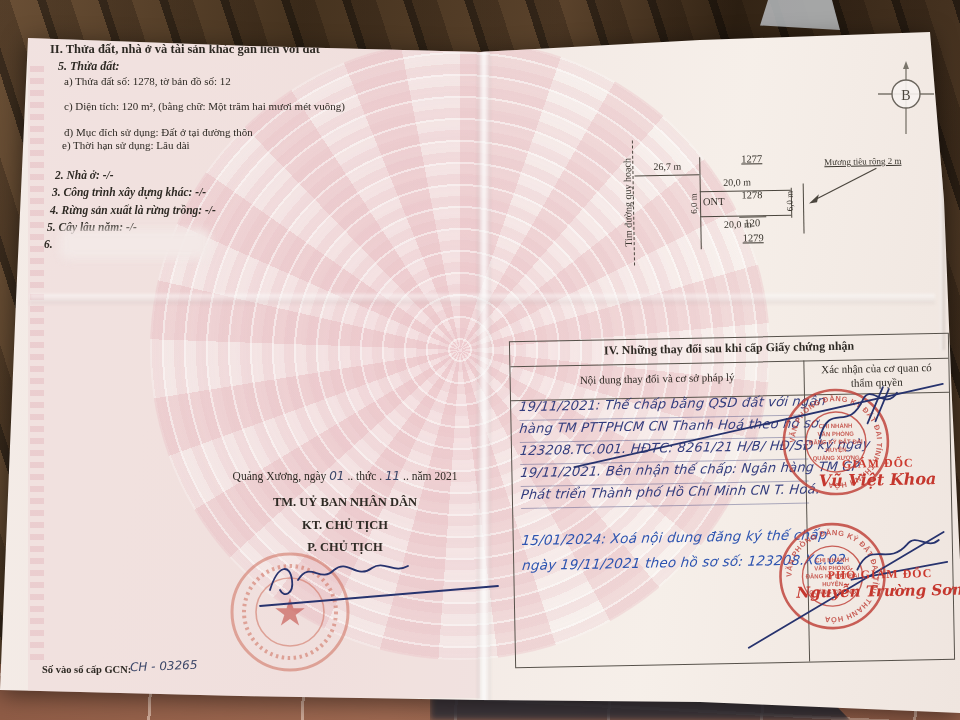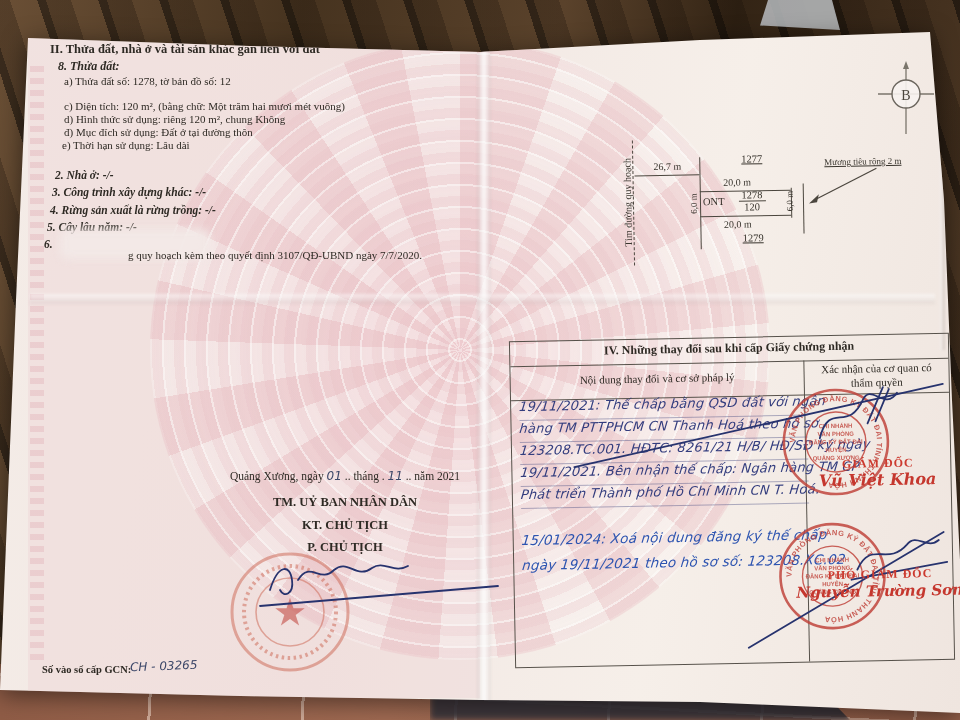--- a/index.html
+++ b/index.html
@@ -48,21 +48,21 @@
   .smear{position:absolute;background:rgba(242,233,231,.95);filter:blur(4px);border-radius:8px;}
 
   
   .diagram{position:absolute;left:585px;top:128px;width:380px;height:150px;transform:rotate(-1deg);}
   .hl{position:absolute;height:1px;background:#4b463e;}
   .vl{position:absolute;width:1px;background:#4b463e;}
   .dash-v{position:absolute;width:0;border-left:1.4px dashed #4b463e;}
   .dim{font-family:"Liberation Serif",serif;font-size:10px;color:#39352e;}
   .rot{transform:rotate(-90deg);}
   .fraction{position:absolute;width:38px;text-align:center;font-size:10.5px;color:#39352e;}
-  .fraction .num{display:inline-block;border-bottom:1px solid #4b463e;padding:0 3px 0 3px;}
+  .fraction .num{display:inline-block;border-bottom:1px solid #4b463e;padding:0 3px 16px 3px;}
 
   
   .tbl{position:absolute;left:512px;top:337px;width:438px;height:325px;border:1.2px solid #56514a;
        transform:rotate(-1.1deg);}
   .tbl .line-h{position:absolute;left:0;width:100%;height:1px;background:#56514a;}
   .tbl .line-v{position:absolute;top:24px;left:293px;width:1px;height:301px;background:#56514a;}
   .hand{font-family:"DejaVu Sans",sans-serif;font-style:italic;color:#333d7e;}
   .hand-line{position:absolute;left:8px;width:288px;height:21px;font-size:13px;
      border-bottom:1px solid rgba(80,85,135,.45);}
   .hand-line>span{display:inline-block;transform:skewX(-7deg);letter-spacing:.2px;white-space:nowrap;}
@@ -88,33 +88,31 @@
 <div class="paper-wrap">
 <div class="paper">
   <div class="wash-left"></div>
   <div class="edge-pattern"></div>
   <div class="guilloche"></div>
   <div class="fold-v"></div>
   <div class="fold-h"></div>
   <div class="crease-r"></div>
 
   <div class="t b" style="left:50px;top:42px;font-size:12.5px">II. Thửa đất, nhà ở và tài sản khác gắn liền với đất</div>
-  <div class="t b i" style="left:58px;top:60px;font-size:12px">8. Thửa đất:</div>
+  <div class="t b i" style="left:58px;top:60px;font-size:12px">5. Thửa đất:</div>
   <div class="t" style="left:64px;top:75px;font-size:11px">a) Thửa đất số: 1278,    tờ bản đồ số:  12</div>
   <div class="t" style="left:64px;top:100px;font-size:11px">c) Diện tích: 120 m², (bằng chữ: Một trăm hai mươi mét vuông)</div>
-  <div class="t" style="left:64px;top:113px;font-size:11px">d) Hình thức sử dụng: riêng 120 m², chung Không</div>
   <div class="t" style="left:64px;top:126px;font-size:11px">đ) Mục đích sử dụng: Đất ở tại đường thôn</div>
   <div class="t" style="left:62px;top:139px;font-size:11px">e) Thời hạn sử dụng: Lâu dài</div>
   <div class="t b i" style="left:55px;top:169px;font-size:11.5px">2. Nhà ở:  -/-</div>
   <div class="t b i" style="left:52px;top:186px;font-size:11.5px">3. Công trình xây dựng khác: -/-</div>
   <div class="t b i" style="left:50px;top:204px;font-size:11.5px">4. Rừng sản xuất là rừng trồng: -/-</div>
   <div class="t b i" style="left:47px;top:221px;font-size:11.5px">5. Cây lâu năm: -/-</div>
   <div class="t b i" style="left:44px;top:238px;font-size:11.5px">6.</div>
   <div class="smear" style="left:60px;top:229px;width:150px;height:30px"></div>
-  <div class="t" style="left:128px;top:249px;font-size:11px">g quy hoạch kèm theo quyết định 3107/QĐ-UBND ngày 7/7/2020.</div>
 
 
   <svg style="position:absolute;left:870px;top:60px" width="72" height="78" viewBox="0 0 72 78">
     <line x1="36" y1="8" x2="36" y2="74" stroke="#7a756b" stroke-width="1.3"></line>
     <polygon points="33,9 36,1 39,9" fill="#7a756b"></polygon>
     <line x1="8" y1="34" x2="64" y2="34" stroke="#7a756b" stroke-width="1.3"></line>
     <circle cx="36" cy="34" r="14" fill="rgba(247,243,240,.9)" stroke="#6b665e" stroke-width="1.4"></circle>
     <text x="36" y="39.5" text-anchor="middle" font-size="14" font-family="Liberation Serif,serif" fill="#4b463e">B</text>
   </svg>
 
@@ -206,21 +204,21 @@
       <path d="M118,48 C132,18 148,46 168,24 C178,12 188,30 200,20"></path>
       <path d="M112,58 L208,42"></path>
     </svg>
     <div class="redtitle" style="left:293px;top:232px;width:145px;font-size:12px">PHÓ GIÁM ĐỐC</div>
     <div class="redname" style="left:278px;top:247px;width:174px;font-size:15px">Nguyễn Trường Sơn</div>
   </div>
 
   <div class="t c" style="left:185px;top:470px;width:320px;font-size:11.5px">
     <span>Quảng Xương, ngày</span>
     <span class="ink" style="font-size:12px">01</span>
-    <span>.. tháng .</span>
+    <span>.. thức .</span>
     <span class="ink" style="font-size:12px">11</span>
     <span>.. năm 2021</span>
   </div>
   <div class="t b c" style="left:185px;top:518px;width:320px;font-size:12.5px">KT. CHỦ TỊCH</div>
   <div class="t b c" style="left:185px;top:495px;width:320px;font-size:12.5px">TM. UỶ BAN NHÂN DÂN</div>
   <div class="t b c" style="left:185px;top:540px;width:320px;font-size:12.5px">P. CHỦ TỊCH</div>
 
   <div class="stamp" style="left:228px;top:550px;opacity:.55">
     <svg width="124" height="124" viewBox="0 0 124 124">
       <circle cx="62" cy="62" r="58" fill="none" stroke="#cf6f5d" stroke-width="3"></circle>

